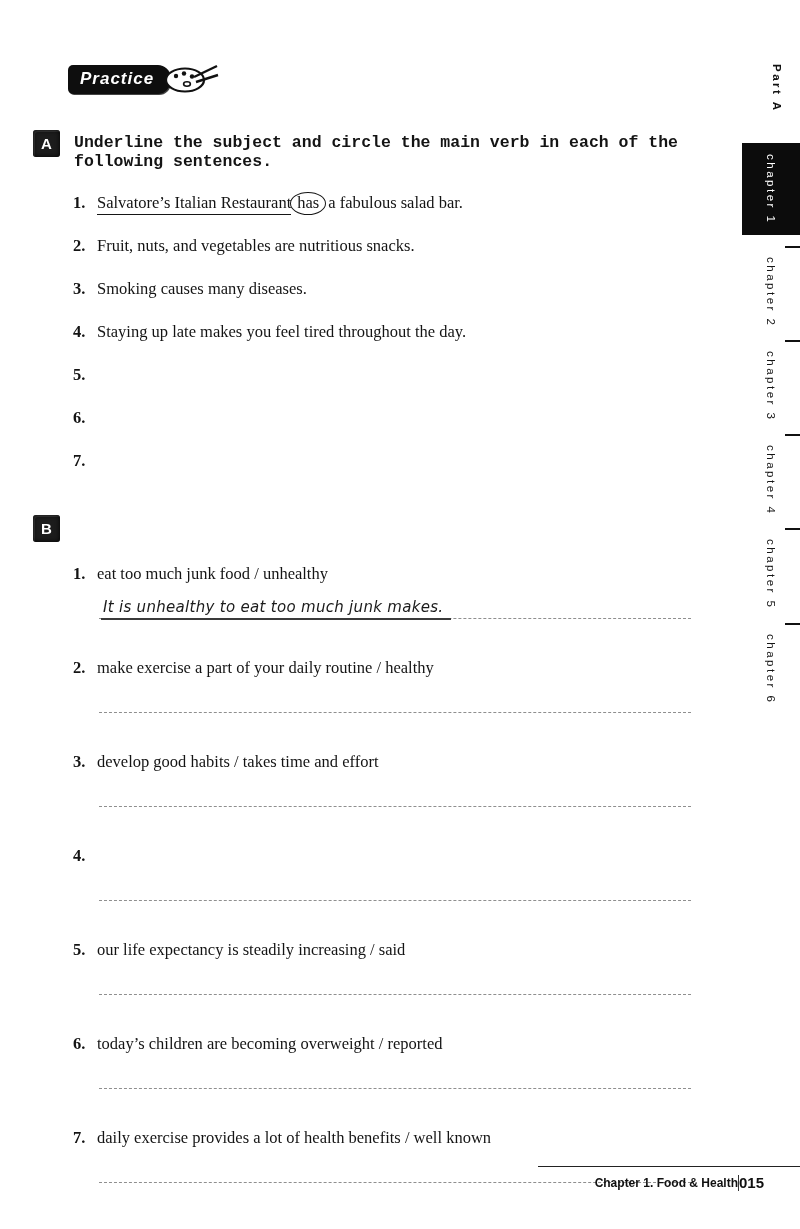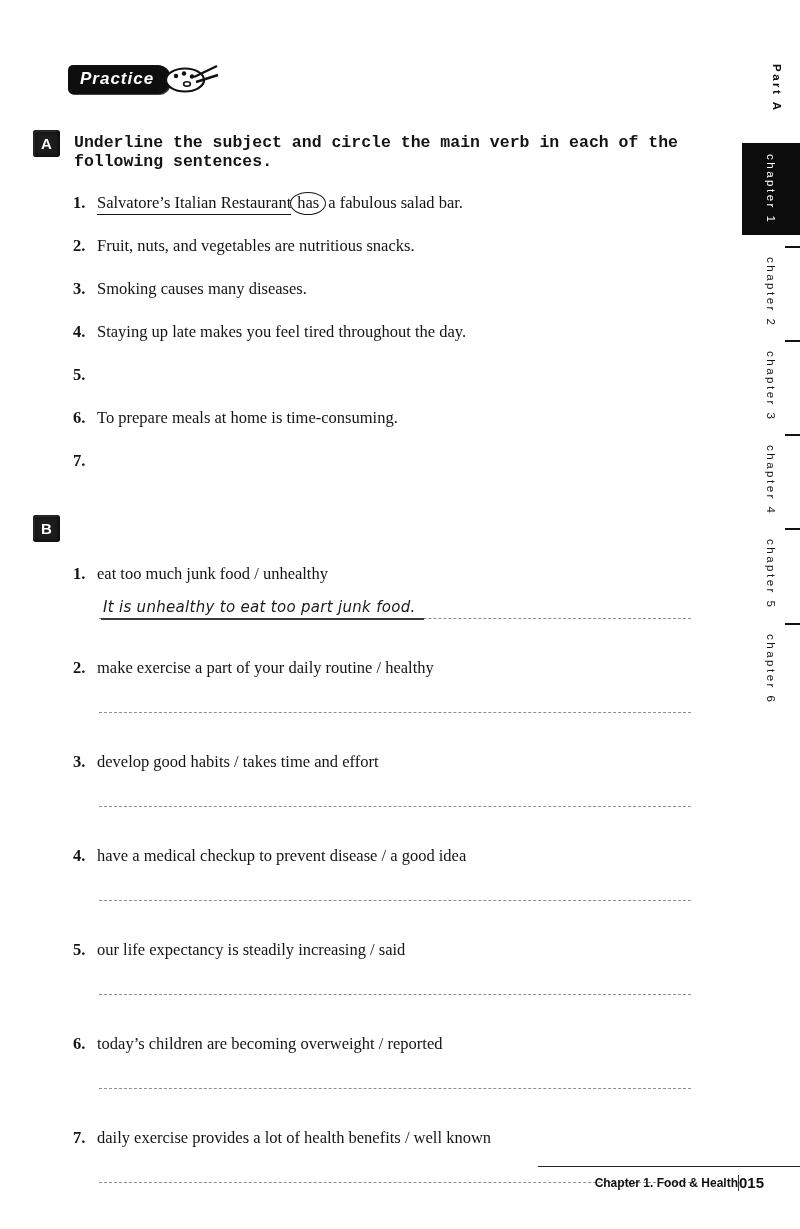--- a/index.html
+++ b/index.html
@@ -144,39 +144,38 @@
       </div>
       <div class="a-item">
         <span class="num">4.</span>
         <span>Staying up late makes you feel tired throughout the day.</span>
       </div>
       <div class="a-item">
         <span class="num">5.</span>
       </div>
       <div class="a-item">
         <span class="num">6.</span>
-        <span>To prepare meals at home is time-consuming.</span>
       </div>
       <div class="a-item">
         <span class="num">7.</span>
       </div>
     </section>
 
     <section class="section-b">
       <div class="sec-header">
         <span class="sec-icon">B</span>
       </div>
 
       <div class="b-item">
         <div class="b-prompt">
           <span class="num">1.</span>
           <span>eat too much junk food / unhealthy</span>
         </div>
         <div class="answer-row">
-          <span class="answer-text">It is unhealthy to eat too part junk food.</span>
+          <span class="answer-text">It is unhealthy to eat too much junk makes.</span>
         </div>
       </div>
 
       <div class="b-item">
         <div class="b-prompt">
           <span class="num">2.</span>
           <span>make exercise a part of your daily routine / healthy</span>
         </div>
         <div class="answer-row">
           
@@ -189,21 +188,20 @@
           <span>develop good habits / takes time and effort</span>
         </div>
         <div class="answer-row">
           
         </div>
       </div>
 
       <div class="b-item">
         <div class="b-prompt">
           <span class="num">4.</span>
-          <span>have a medical checkup to prevent disease / a good idea</span>
         </div>
         <div class="answer-row">
           
         </div>
       </div>
 
       <div class="b-item">
         <div class="b-prompt">
           <span class="num">5.</span>
           <span>our life expectancy is steadily increasing / said</span>

